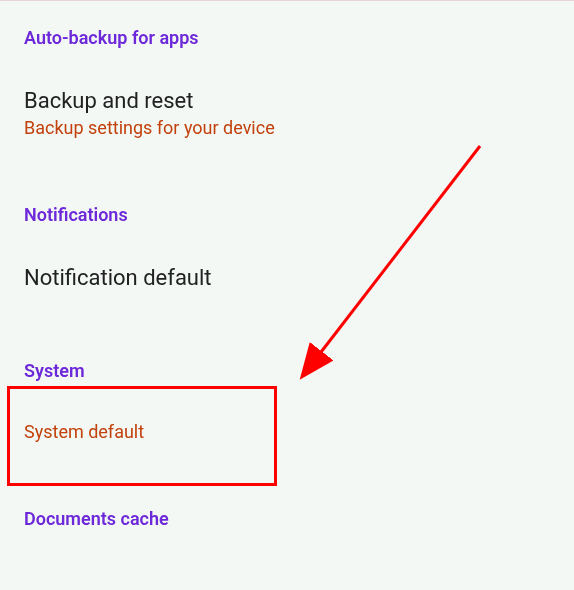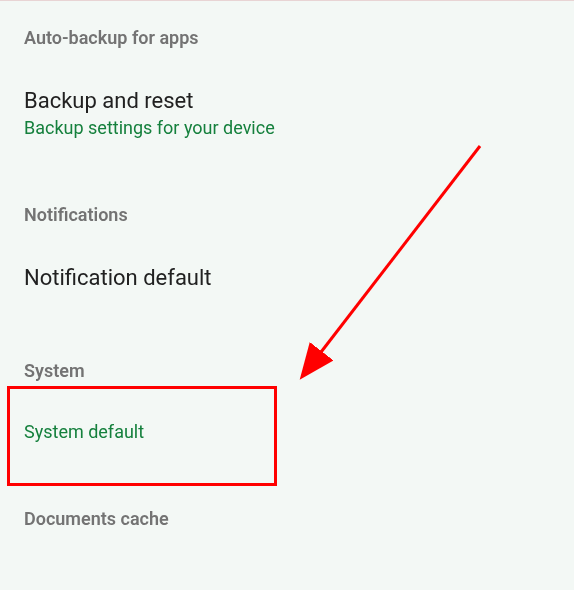--- a/index.html
+++ b/index.html
@@ -10,37 +10,37 @@
     body {
       font-family: -apple-system, BlinkMacSystemFont, 'Segoe UI', Roboto, sans-serif;
       background: #f3f8f5;
       width: 574px;
       height: 590px;
       position: relative;
       overflow: hidden;
       border-top: 1px solid #e8d4d4;
     }
     .section-header {
-      color: #737373;
+      color: #6d28d9;
       font-size: 18px;
       font-weight: 600;
       padding: 26px 24px 8px 24px;
     }
     .setting-item {
       padding: 14px 12px 14px 24px;
       cursor: pointer;
     }
     .setting-title {
       color: #212121;
       font-size: 22px;
       font-weight: 400;
       margin-bottom: 4px;
     }
     .setting-subtitle {
-      color: #15803d;
+      color: #c2410c;
       font-size: 18px;
       font-weight: 400;
     }
     .highlight-box {
       border: 3px solid #ff0000;
       position: absolute;
       left: 7px;
       top: 385px;
       width: 270px;
       height: 100px;

